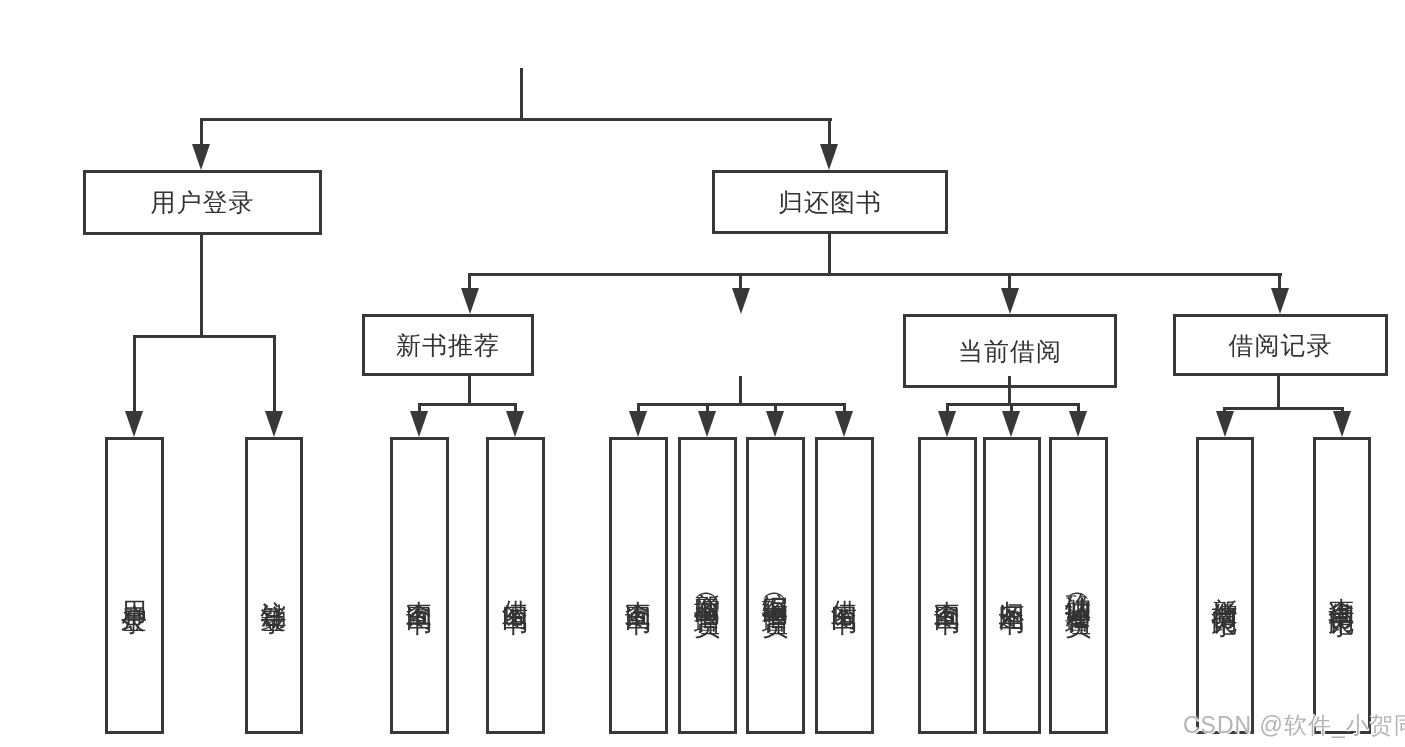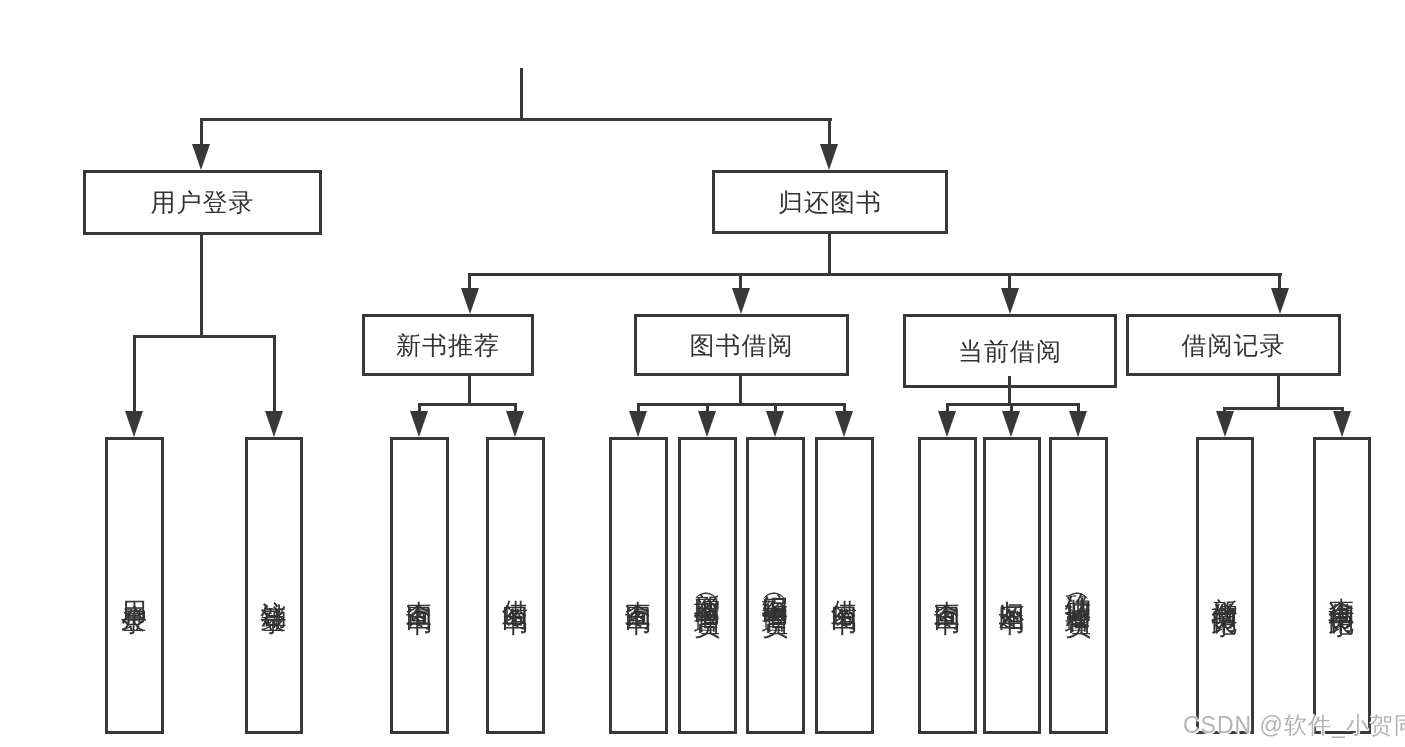--- a/index.html
+++ b/index.html
@@ -40,27 +40,24 @@
   <div class="hbox" style="left:83px;top:170px;width:239px;height:65px">
     <span>用户登录</span>
   </div>
   <div class="hbox" style="left:712px;top:170px;width:236px;height:64px">
     <span>归还图书</span>
   </div>
 
   <div class="hbox" style="left:362px;top:314px;width:172px;height:62px">
     <span>新书推荐</span>
   </div>
-  <div class="hbox" style="left:634px;top:314px;width:215px;height:62px">
-    <span>图书借阅</span>
-  </div>
   <div class="hbox" style="left:903px;top:314px;width:214px;height:74px">
     <span>当前借阅</span>
   </div>
-  <div class="hbox" style="left:1126px;top:314px;width:215px;height:62px">
+  <div class="hbox" style="left:1173px;top:314px;width:215px;height:62px">
     <span>借阅记录</span>
   </div>
 
   <div class="vbox" style="left:105px;width:59px">
     <span class="vtxt">用户登录</span>
   </div>
   <div class="vbox" style="left:245px;width:58px">
     <span class="vtxt">注销登录</span>
   </div>
 

